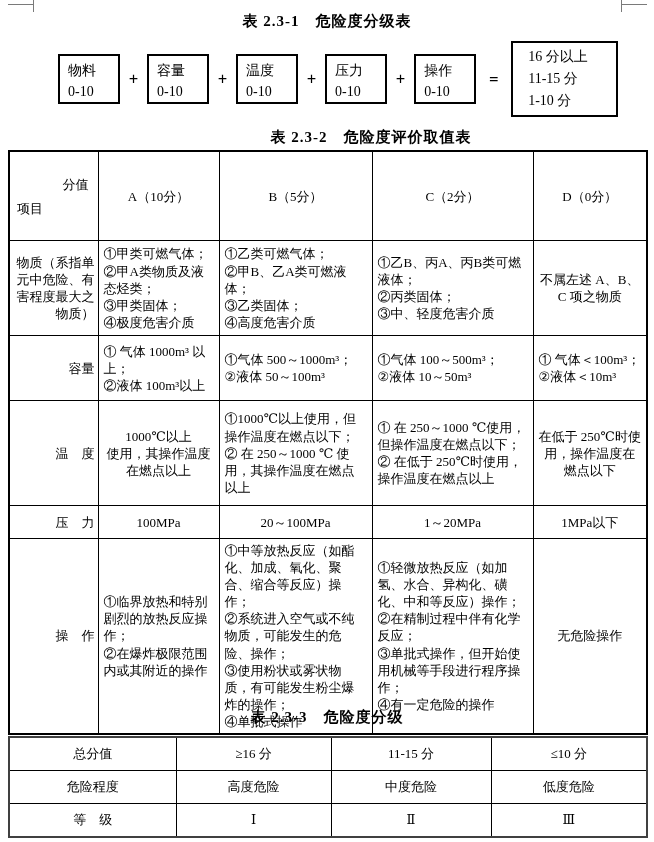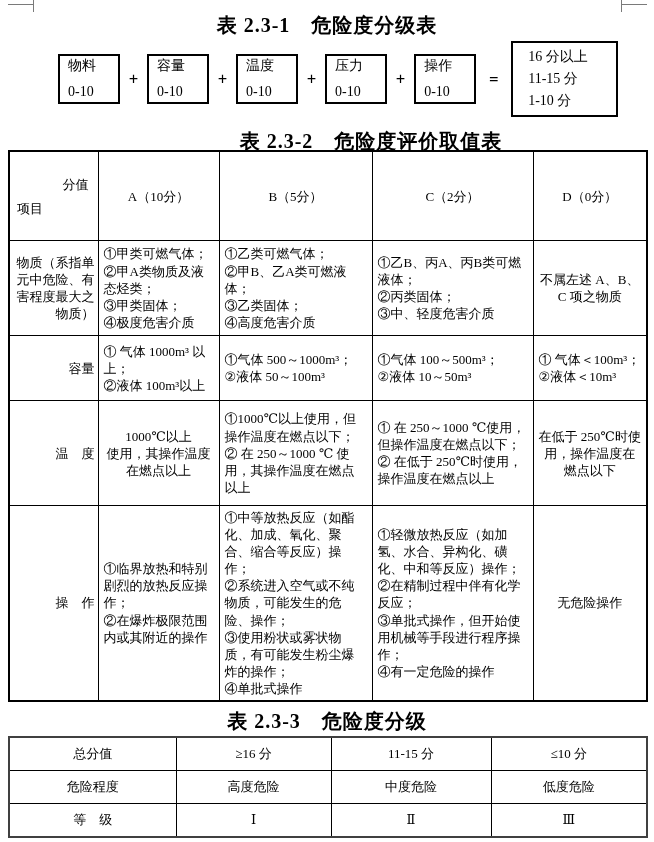--- a/index.html
+++ b/index.html
@@ -5,31 +5,31 @@
   html,body { margin:0; padding:0; }
   body {
     width:654px; height:842px; background:#ffffff; color:#000;
     font-family:"Liberation Serif","DejaVu Serif",serif;
     position:relative; overflow:hidden;
   }
   .mark { position:absolute; background:#7a7a7a; }
 
   .doc-title {
     position:absolute; left:0; width:654px; text-align:center;
-    font-size:20px; font-weight:bold; letter-spacing:1px;
+    font-size:15px; font-weight:bold; letter-spacing:1px;
   }
 
   
   #formula {
     position:absolute; left:58px; top:38px; height:82px;
     display:flex; align-items:center;
   }
   .fbox {
     width:50px; height:46px; border:2px solid #000;
-    display:flex; flex-direction:column; justify-content:space-between;
+    display:flex; flex-direction:column; justify-content:flex-end;
     padding-left:8px; font-size:14px; line-height:1.45; flex:none;
   }
   .fop { font-size:15px; margin:0 9px; flex:none; font-family:"DejaVu Sans Mono",monospace; }
   .feq { margin:0 13px; }
   .rbox {
     width:88px; height:72px; border:2px solid #000;
     display:flex; flex-direction:column; justify-content:center;
     padding-left:15px; font-size:14px; line-height:1.55; flex:none;
   }
 
@@ -148,20 +148,27 @@
     <td class="lab">温　度</td>
     <td class="ctr">1000℃以上
 使用，其操作温度
 在燃点以上</td>
     <td>①1000℃以上使用，但操作温度在燃点以下；
 ② 在 250～1000 ℃ 使用，其操作温度在燃点以上</td>
     <td>① 在 250～1000 ℃使用，但操作温度在燃点以下；
 ② 在低于 250℃时使用，操作温度在燃点以上</td>
     <td class="ctr">在低于 250℃时使用，操作温度在燃点以下</td>
   </tr>
+  <tr class="rh-prs">
+    <td class="lab">压　力</td>
+    <td class="ctr">100MPa</td>
+    <td class="ctr">20～100MPa</td>
+    <td class="ctr">1～20MPa</td>
+    <td class="ctr">1MPa以下</td>
+  </tr>
   <tr class="rh-opr">
     <td class="lab">操　作</td>
     <td>①临界放热和特别剧烈的放热反应操作；
 ②在爆炸极限范围内或其附近的操作</td>
     <td>①中等放热反应（如酯化、加成、氧化、聚合、缩合等反应）操作；
 ②系统进入空气或不纯物质，可能发生的危险、操作；
 ③使用粉状或雾状物质，有可能发生粉尘爆炸的操作；
 ④单批式操作</td>
     <td>①轻微放热反应（如加氢、水合、异构化、磺化、中和等反应）操作；
 ②在精制过程中伴有化学反应；

